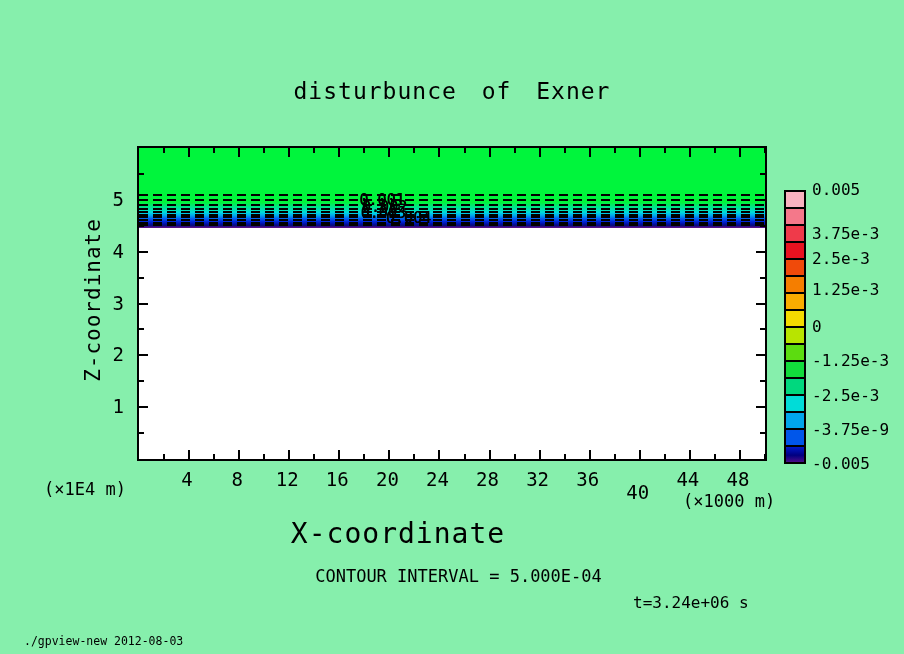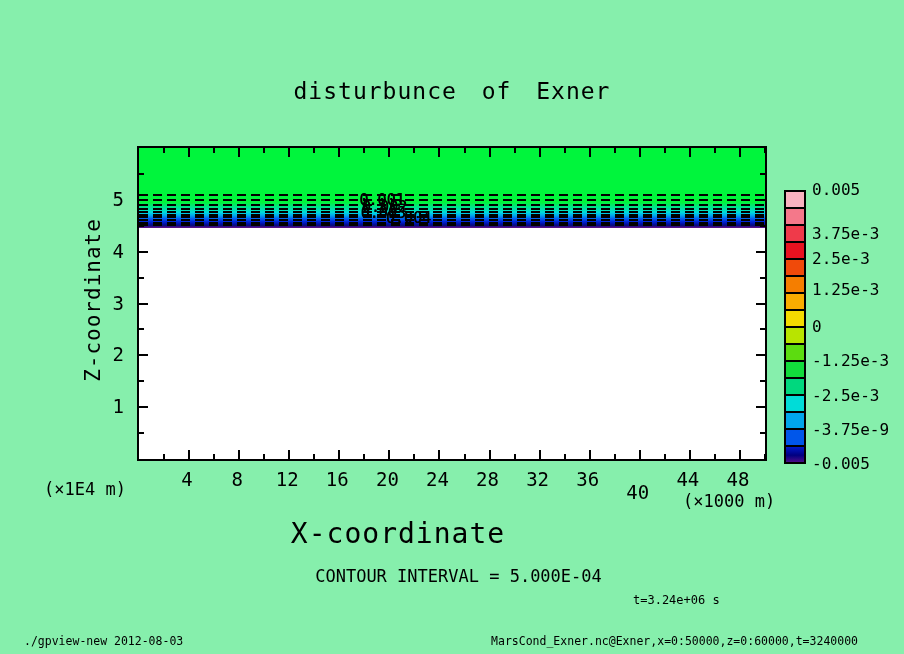--- a/index.html
+++ b/index.html
@@ -24,21 +24,21 @@
   .ylabel-wrap{position:absolute;left:93px;top:300px;width:0;height:0;}
   .ylabel{position:absolute;transform:translate(-50%,-50%) rotate(-90deg);
     font-size:21px;white-space:nowrap;letter-spacing:1px;}
   .ytick-label{position:absolute;width:40px;text-align:right;font-size:19px;line-height:19px;}
   .xtick-label{position:absolute;width:60px;text-align:center;font-size:19px;line-height:19px;}
   .yunit{position:absolute;left:44px;top:479px;font-size:17px;}
   .xunit{position:absolute;left:683px;top:491px;font-size:17px;}
   .xlabel{position:absolute;left:0;top:517px;width:796px;text-align:center;
     font-size:28px;letter-spacing:1px;word-spacing:6px;}
   .contour-note{position:absolute;left:0;top:566px;width:917px;text-align:center;font-size:17px;}
-  .time-note{position:absolute;left:633px;top:593px;font-size:12px;}
+  .time-note{position:absolute;left:633px;top:593px;font-size:16px;}
   .colorbar{position:absolute;left:784px;top:190px;width:22px;height:274px;
     border:2px solid #000;box-sizing:border-box;display:flex;flex-direction:column;}
   .cb-seg{flex:1;border-bottom:2px solid #000;}
   .cb-seg:last-child{border-bottom:none;}
   .cb-label{position:absolute;left:812px;font-size:16px;line-height:18px;white-space:nowrap;}
   .footer-left{position:absolute;left:24px;top:634px;font-size:11.5px;}
   .footer-right{position:absolute;right:46px;top:634px;font-size:11.5px;}
 </style>
 </head>
 <body>
@@ -194,14 +194,13 @@
       <div class="cb-label" style="top: 249.5px;">2.5e-3</div>
       <div class="cb-label" style="top: 281px;">1.25e-3</div>
       <div class="cb-label" style="top: 318px;">0</div>
       <div class="cb-label" style="top: 352.25px;">-1.25e-3</div>
       <div class="cb-label" style="top: 386.5px;">-2.5e-3</div>
       <div class="cb-label" style="top: 420.75px;">-3.75e-9</div>
       <div class="cb-label" style="top: 455px;">-0.005</div>
     </div>
 
   <div class="footer-left">./gpview-new  2012-08-03</div>
-  <div class="footer-right">MarsCond_Exner.nc@Exner,x=0:50000,z=0:60000,t=3240000</div>
 </div>
 
 </body></html>

